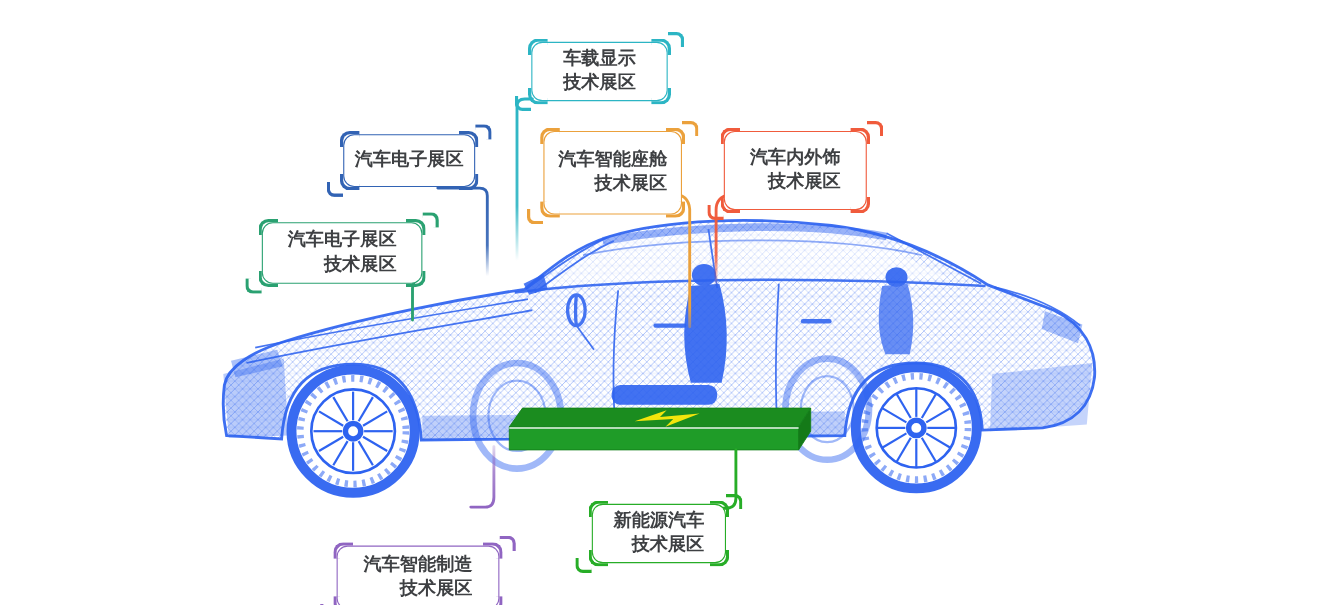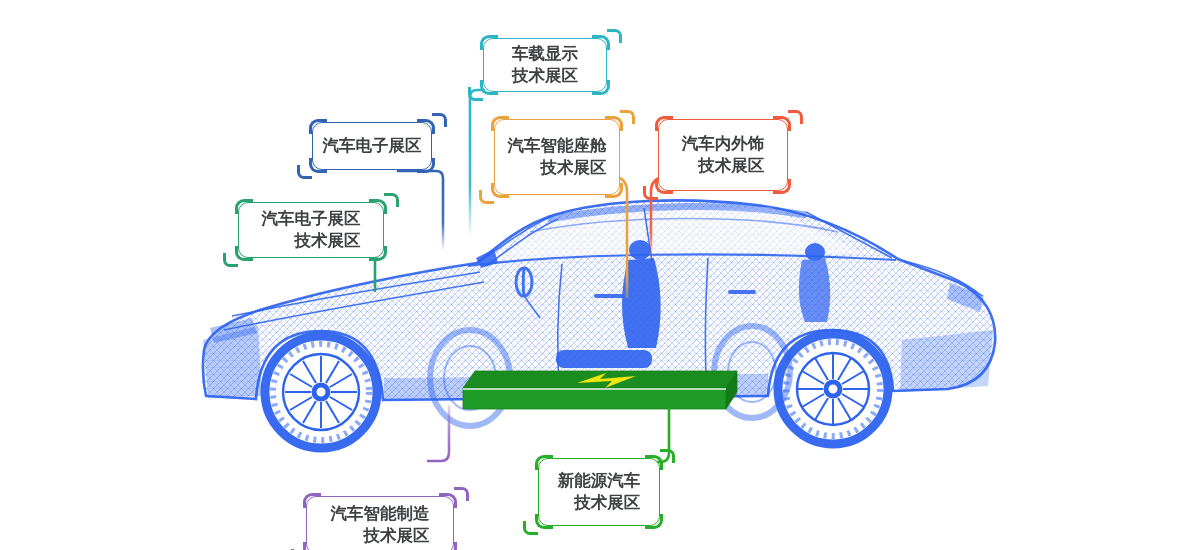--- a/index.html
+++ b/index.html
@@ -24,21 +24,21 @@
              border-top:3px solid; border-right:3px solid; border-top-right-radius:7px; }
   .deco-bl { bottom:-10px; left:-16px; width:12px; height:11px;
              border-bottom:3px solid; border-left:3px solid; border-bottom-left-radius:7px; }
 
   .zone-0 { left:483px; top:38px;  width:124px; height:54px; }
   .zone-1 { left:312px; top:122px; width:120px; height:48px; }
   .zone-2 { left:494px; top:119px; width:126px; height:76px; }
   .zone-3 { left:658px; top:119px; width:130px; height:72px; }
   .zone-4 { left:238px; top:202px; width:146px; height:56px; }
   .zone-5 { left:306px; top:456px; width:148px; height:58px; }
-  .zone-6 { left:538px; top:458px; width:122px; height:68px; }
+  .zone-6 { left:538px; top:458px; width:122px; height:54px; }
 </style>
 </head>
 <body>
 
 <div class="stage">
 
 <svg class="scene" width="1200" height="550" viewBox="0 0 1200 550">
   <defs>
     <pattern id="mesh" width="7" height="7" patternUnits="userSpaceOnUse">
       <path d="M0,7 L7,0" stroke-width="0.7" stroke-opacity="0.5" fill="none" stroke="#2e63f0"></path>

